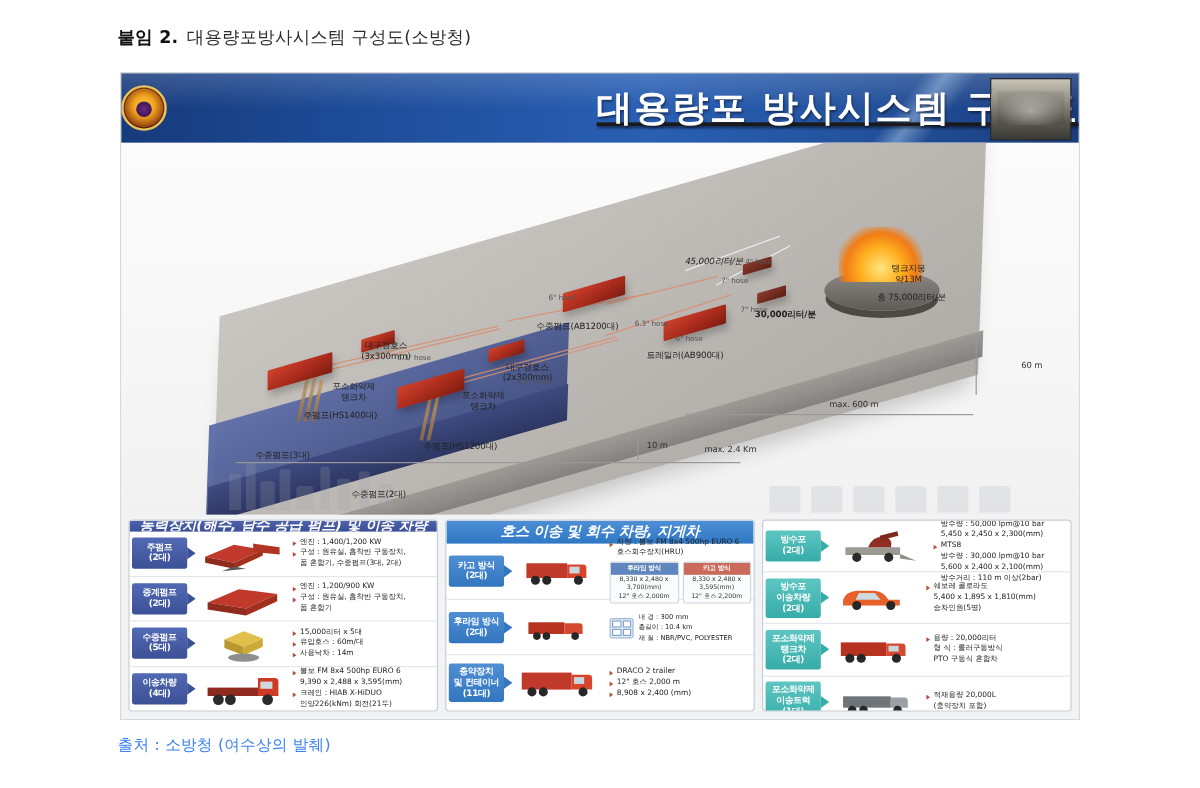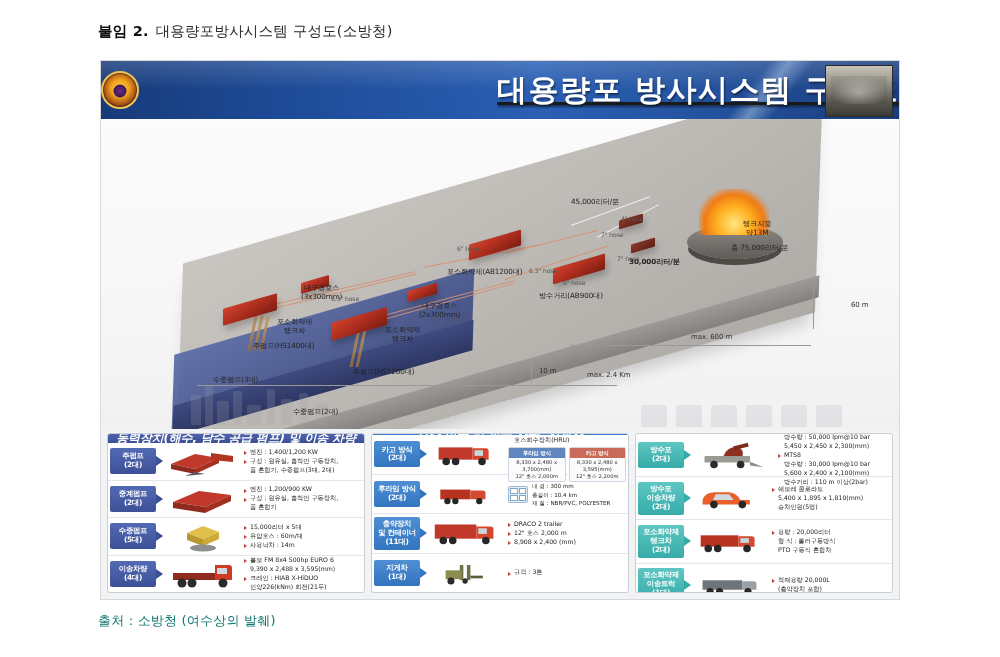--- a/index.html
+++ b/index.html
@@ -418,21 +418,21 @@
     display: block;
   }
   .hosespec .hs-txt { font-size: 5.6px; line-height: 1.5; color: #232323; white-space: pre-line; }
 
   
   .source {
     position: absolute;
     left: 98px;
     top: 612px;
     font-size: 13px;
-    color: #0f766e;
+    color: #3b82f6;
     letter-spacing: 0.2px;
   }
 </style>
 </head>
 <body>
 
 <div class="doc-title">
   <span class="tag">붙임 2.</span><span class="txt">대용량포방사시스템 구성도(소방청)</span>
 </div>
 
@@ -508,27 +508,27 @@
     <div class="dimline-h" style="left:96px; top:266px; width:420px;"></div>
 
     <div class="lbl c" style="left:176px; top:198px; white-space:pre-line;">포소화약제
 탱크차</div>
     <div class="lbl c" style="left:284px; top:206px; white-space:pre-line;">포소화약제
 탱크차</div>
     <div class="lbl c" style="left:200px; top:164px; white-space:pre-line;">대구경호스
 (3x300mm)</div>
     <div class="lbl c" style="left:318px; top:182px; white-space:pre-line;">대구경호스
 (2x300mm)</div>
-    <div class="lbl" style="left:346px; top:148px;">포소화약제(AB1200대)</div>
-    <div class="lbl" style="left:438px; top:172px;">방수거리(AB900대)</div>
+    <div class="lbl" style="left:346px; top:148px;">수중펌프(AB1200대)</div>
+    <div class="lbl" style="left:438px; top:172px;">트레일러(AB900대)</div>
     <div class="lbl" style="left:152px; top:222px;">주펌프(HS1400대)</div>
     <div class="lbl" style="left:252px; top:248px;">주펌프(HS1200대)</div>
     <div class="lbl" style="left:100px; top:256px;margin-left:12px;">수중펌프(3대)</div>
     <div class="lbl" style="left:192px; top:288px;">수중펌프(2대)</div>
-    <div class="lbl" style="left:470px; top:78px;">45,000리터/분</div>
+    <div class="lbl" style="left:470px; top:94px;font-style:italic;">45,000리터/분</div>
     <div class="lbl" style="left:528px; top:138px;font-weight:bold;">30,000리터/분</div>
     <div class="lbl c" style="left:642px; top:100px; white-space:pre-line;">탱크지붕
 약13M</div>
     <div class="lbl" style="left:630px; top:124px;">총 75,000리터/분</div>
     <div class="lbl dim" style="left:718px; top:182px;padding-left:32px;">60 m</div>
     <div class="lbl dim" style="left:438px; top:248px;">10 m</div>
     <div class="lbl dim" style="left:590px; top:214px;">max. 600 m</div>
     <div class="lbl dim" style="left:486px; top:252px;text-align:right;">max. 2.4 Km</div>
     <div class="lbl small" style="left:230px; top:176px;">6.3" hose</div>
     <div class="lbl small" style="left:330px; top:196px;">6.3" hose</div>
@@ -717,41 +717,20 @@
             </svg>
           </div>
           <div class="specs">
             <ul>
               <li>DRACO 2 trailer</li>
               <li>12" 호스 2,000 m</li>
               <li>8,908 x 2,400 (mm)</li>
             </ul>
           </div>
         </div>
-        <div class="row">
-          <div class="tag-cell">
-            <span>지게차</span>
-            <span>(1대)</span>
-          </div>
-          <div class="thumb">
-            <svg viewBox="0 0 70 30" width="62" height="30" aria-hidden="true">
-              <rect x="28" y="6" width="4" height="17" fill="#6d6f45"></rect>
-              <rect x="36" y="6" width="4" height="17" fill="#6d6f45"></rect>
-              <rect x="12" y="12" width="18" height="10" fill="#8a8c52"></rect>
-              <rect x="40" y="18" width="14" height="3" fill="#5c5e3c"></rect>
-              <circle cx="18" cy="24" r="4" fill="#2b2b2b"></circle>
-              <circle cx="34" cy="24" r="3" fill="#2b2b2b"></circle>
-            </svg>
-          </div>
-          <div class="specs">
-            <ul>
-              <li>규격 : 3톤</li>
-            </ul>
-          </div>
-        </div>
       </div>
     </div>
 
     <div class="panel p3">
       <div class="panel-head">방수포 및 이송 차량, 포소화약제 탱크차</div>
       <div class="panel-body">
         <div class="row">
           <div class="tag-cell">
             <span>방수포</span>
             <span>(2대)</span>

